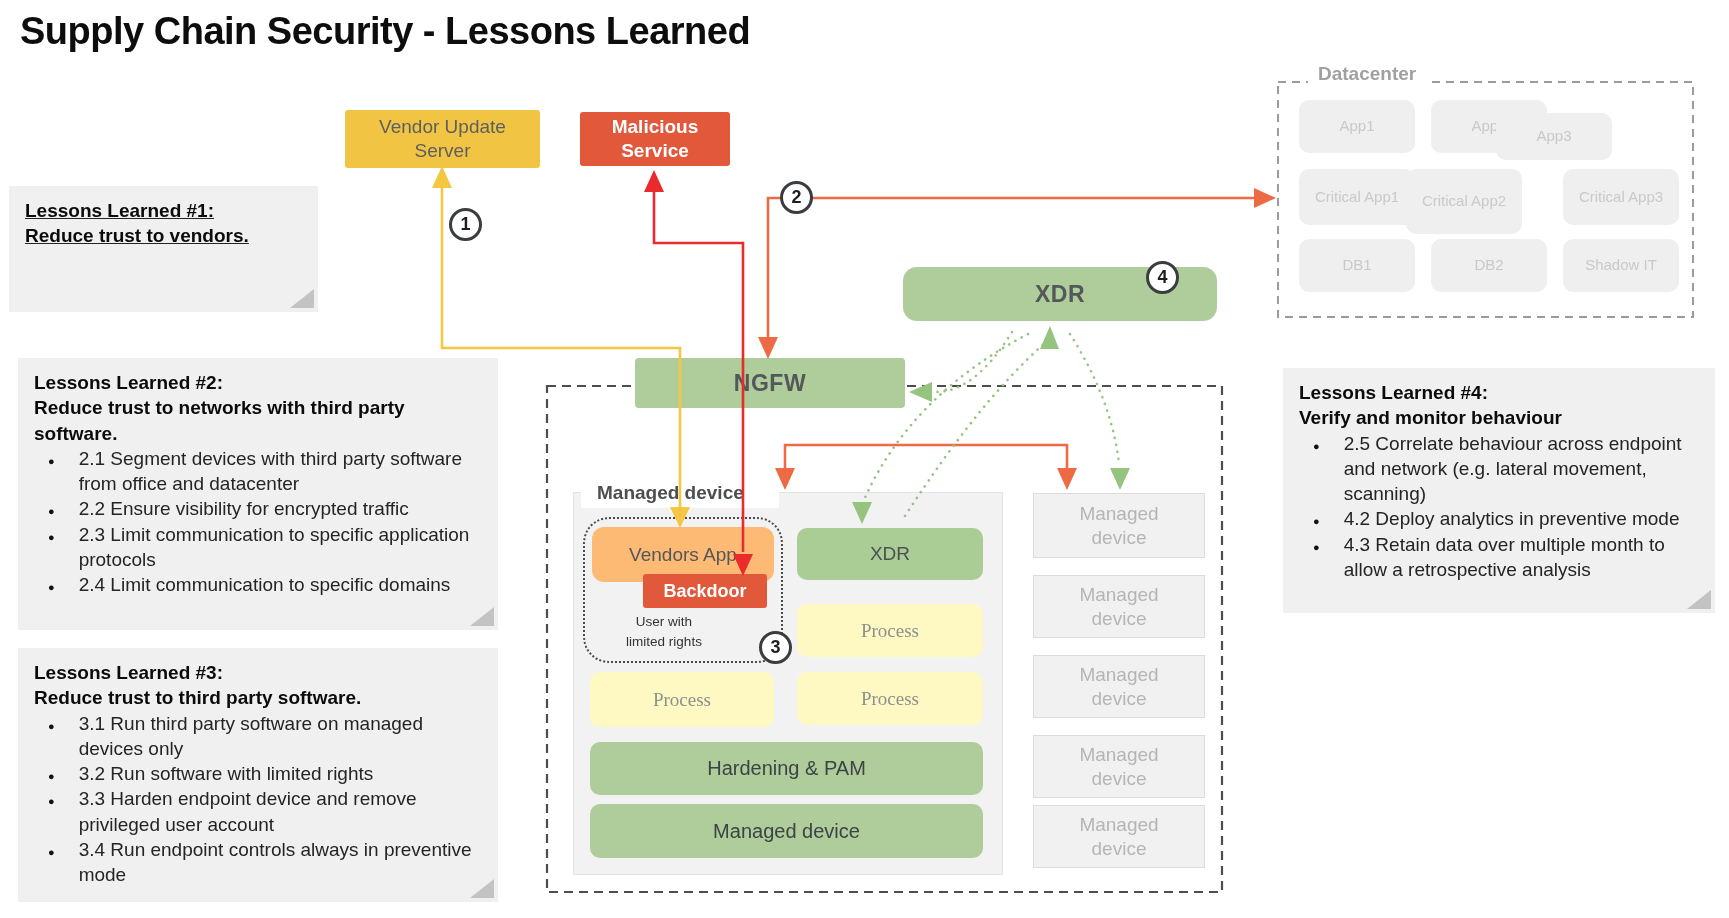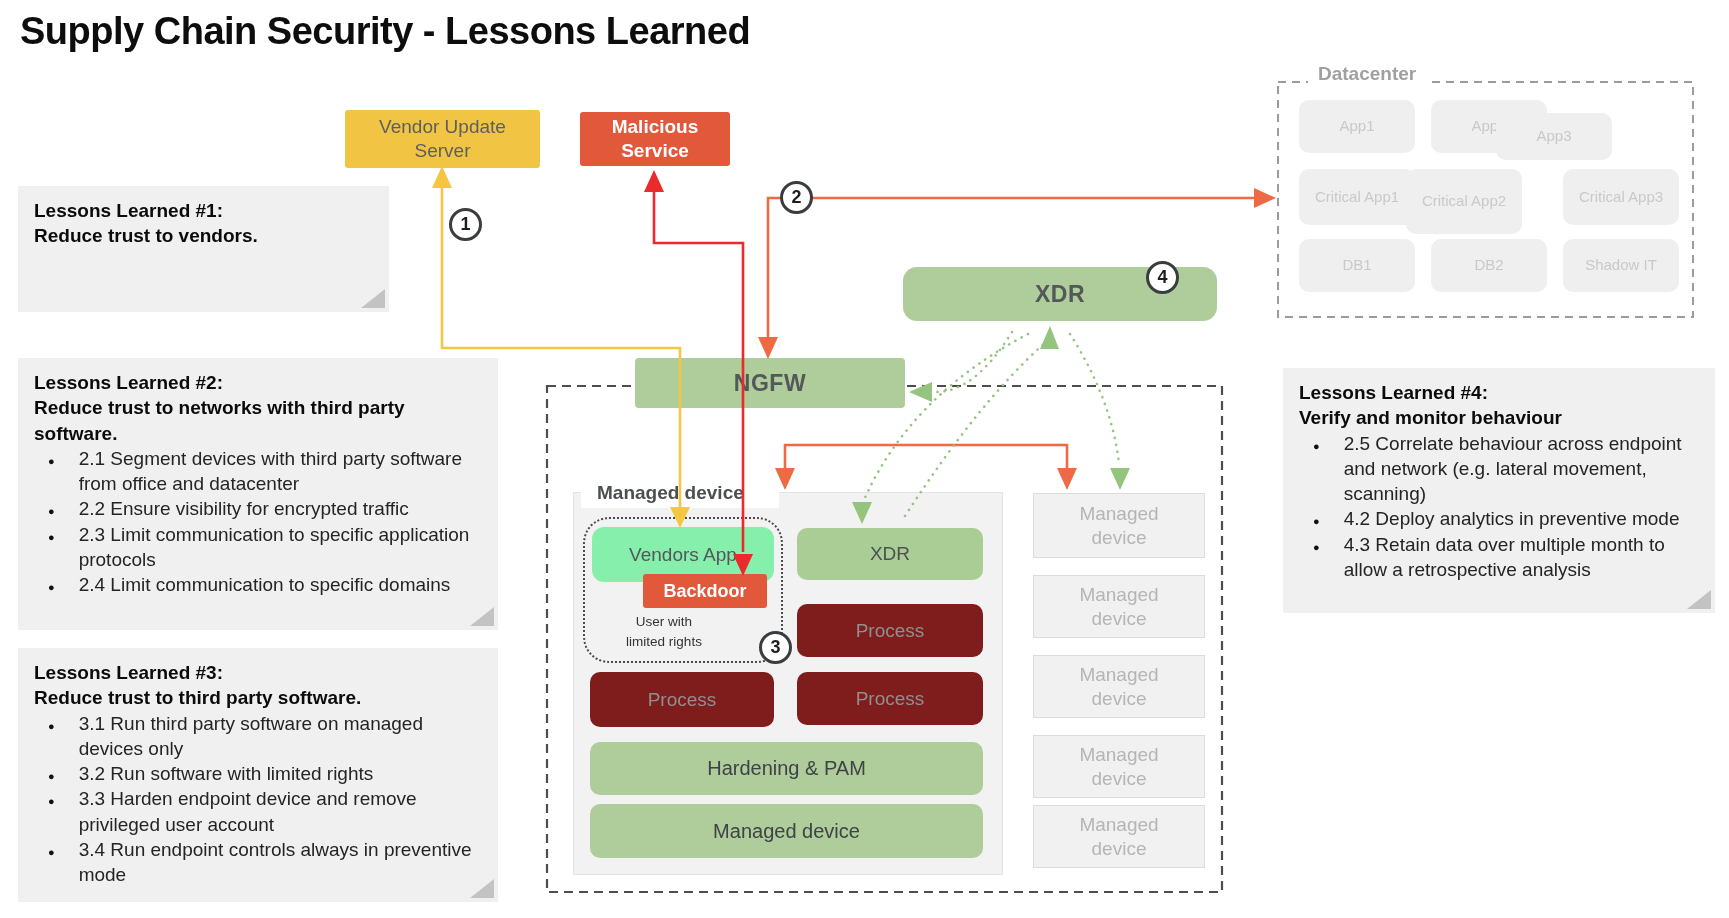--- a/index.html
+++ b/index.html
@@ -12,21 +12,21 @@
   .note{position:absolute;background:#f0f0f0;padding:12px 16px;font-size:19px;line-height:1.33;color:#242424;box-sizing:border-box;}
   .note .hd{font-weight:bold;color:#0b0b0b;}
   .note .body{color:#2a2a2a;}
   .bi{display:flex;}
   .bi::before{content:"●";font-size:11px;margin:8px 24px 0 14px;color:#111;}
   .fold{position:absolute;right:4px;bottom:4px;width:24px;height:19px;background:#c3c3c3;
     clip-path:polygon(100% 0,100% 100%,0 100%);}
   
   .box{position:absolute;display:flex;align-items:center;justify-content:center;text-align:center;box-sizing:border-box;}
   .green{background:#afcc9b;color:#4c5154;}
-  .greybx{background:#7f1d1d;color:#8f8f8f;}
+  .greybx{background:#fef9c3;color:#8f8f8f;font-family:Liberation Serif, serif;}
   .biglabel{font-weight:bold;font-size:23px;color:#54585b;letter-spacing:0.5px;}
   .chip{position:absolute;background:#ffffff;font-weight:bold;font-size:19px;color:#4b4f52;
     display:flex;align-items:center;box-sizing:border-box;}
   .circle{position:absolute;width:33px;height:33px;border-radius:50%;background:#fff;
     border:3.5px solid #393d40;display:flex;align-items:center;justify-content:center;
     font-weight:bold;font-size:18px;color:#1e1e1e;box-sizing:border-box;z-index:60;}
   .dcell{position:absolute;background:#efefef;border-radius:10px;color:#c9c9c9;font-size:15px;
     display:flex;align-items:center;justify-content:center;text-align:center;line-height:1.25;}
   .dcell span{width:88px;}
   .mcell{position:absolute;width:172px;height:63px;background:#f1f1f1;border:1px solid #dcdcdc;
@@ -40,21 +40,21 @@
 
 <div id="canvas">
 
   <svg class="layer" width="1729" height="918">
     <rect x="547" y="386" width="675" height="506" fill="none" stroke="#4d4d4d" stroke-width="2.2" stroke-dasharray="9 6"></rect>
     <rect x="1278" y="82" width="415" height="235" fill="none" stroke="#9b9b9b" stroke-width="2" stroke-dasharray="8 6"></rect>
   </svg>
 
   <div class="abs" id="title">Supply Chain Security - Lessons Learned</div>
 
-  <div class="note" style="left:18px;top:186px;width:371px;height:126px;">
+  <div class="note" style="left:9px;top:186px;width:309px;height:126px;text-decoration:underline;">
     <div class="hd">Lessons Learned #1:</div>
     <div class="hd">Reduce trust to vendors.</div>
     <div class="fold"></div>
   </div>
 
   <div class="note" style="left:18px;top:358px;width:480px;height:272px;">
     <div class="hd">Lessons Learned #2:</div>
     <div class="hd">Reduce trust to networks with third party software.</div>
     <div class="bi">
         <span>2.1 Segment devices with third party software from office and datacenter</span>
@@ -140,21 +140,21 @@
       <span style="width:150px;">Vendor Update Server</span>
     </div>
 
   <div class="box green biglabel" style="left:903px;top:267px;width:314px;height:54px;border-radius:14px;">XDR</div>
   <div class="box green biglabel" style="left:635px;top:358px;width:270px;height:50px;border-radius:4px;">NGFW</div>
 
   <div class="abs" style="left:573px;top:492px;width:430px;height:383px;background:#f2f2f2;border:1px solid #e3e3e3;box-sizing:border-box;"></div>
   <div class="chip" style="left:581px;top:478px;width:198px;height:30px;padding-left:16px;">Managed device</div>
 
   <div class="abs" style="left:583px;top:517px;width:200px;height:146px;border:2.5px dotted #4a4a4a;border-radius:26px;box-sizing:border-box;"></div>
-  <div class="box" style="left:592px;top:527px;width:182px;height:55px;background:#86efac;color:#54575a;font-size:19px;border-radius:12px;">Vendors App</div>
+  <div class="box" style="left:592px;top:527px;width:182px;height:55px;background:#fdba74;color:#54575a;font-size:19px;border-radius:12px;">Vendors App</div>
   <div class="box" style="left:643px;top:574px;width:124px;height:34px;background:#e2583b;color:#fff;font-weight:bold;font-size:18px;border-radius:3px;z-index:3;">Backdoor</div>
   <div class="abs" style="left:598px;top:612px;width:132px;text-align:center;font-size:13.5px;color:#333;line-height:1.45;">
     <div>User with</div>
     <div>limited rights</div>
   </div>
 
   <div class="box" style="left:797px;top:528px;width:186px;height:52px;border-radius:10px;background:#aacd96;color:#4b5052;font-size:19px;">XDR</div>
   <div class="box greybx" style="left:797px;top:604px;width:186px;height:53px;border-radius:10px;font-size:19px;">Process</div>
   <div class="box greybx" style="left:590px;top:672px;width:184px;height:55px;border-radius:10px;font-size:19px;">Process</div>
   <div class="box greybx" style="left:797px;top:672px;width:186px;height:53px;border-radius:10px;font-size:19px;">Process</div>

